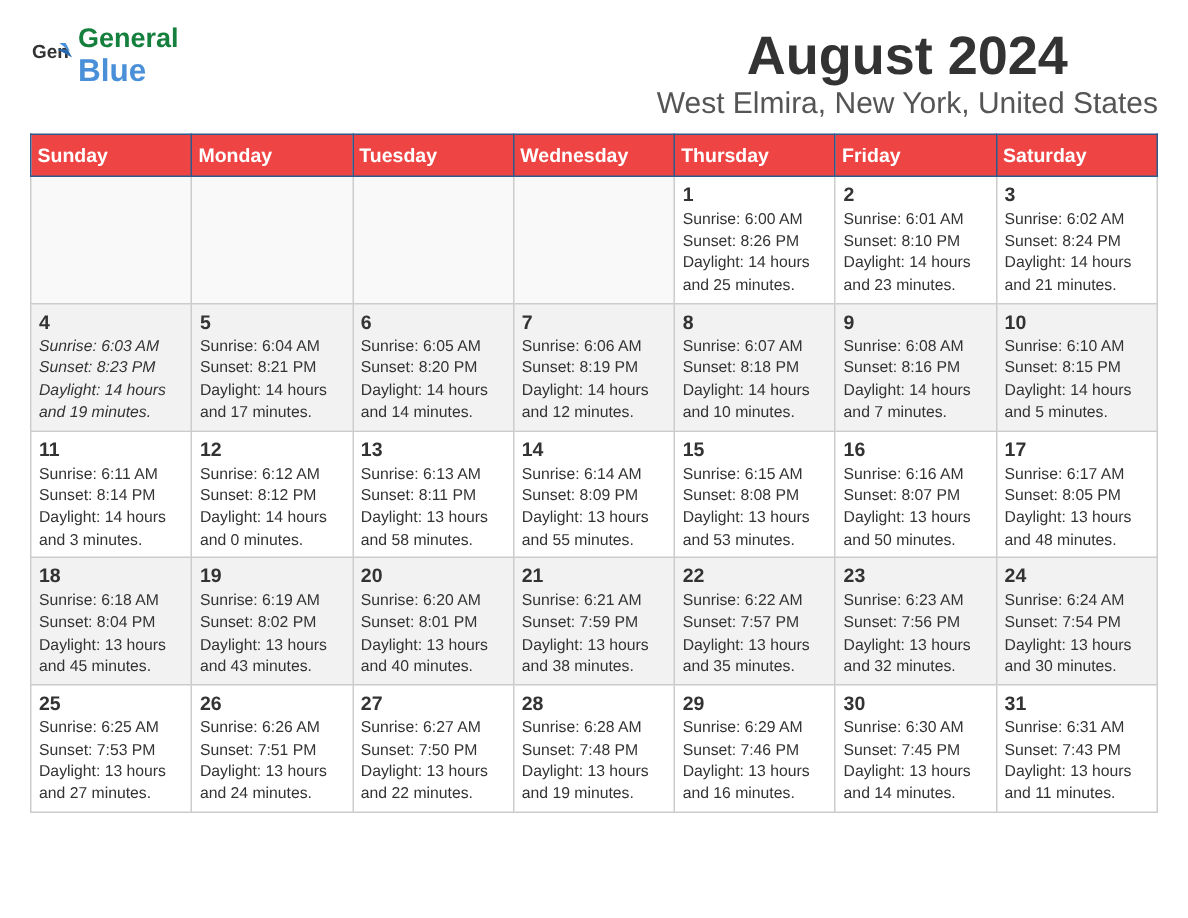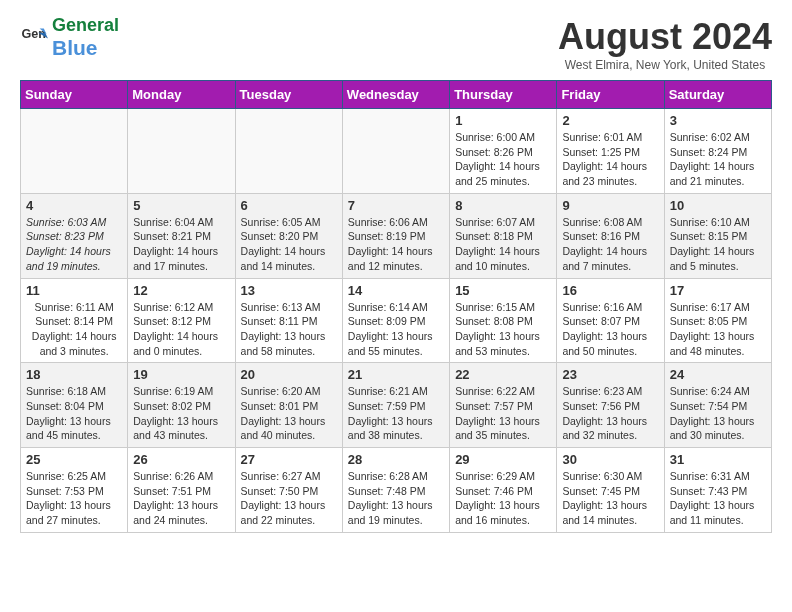--- a/index.html
+++ b/index.html
@@ -28,31 +28,31 @@
     .title-section {
       text-align: center;
       margin-left: 20px;
     }
     .month-title {
       font-size: 36px;
       font-weight: bold;
       color: #333;
     }
     .location-title {
-      font-size: 12px;
+      font-size: 20px;
       color: #555;
       font-weight: normal;
     }
     .calendar-table {
       width: 100%;
       border-collapse: collapse;
       font-size: 11px;
     }
     .calendar-table th {
-      background-color: #a21caf;
+      background-color: #ef4444;
       color: #fff;
       padding: 6px 4px;
       text-align: left;
       font-size: 13px;
       font-weight: bold;
       border: 1px solid #2d5a8a;
     }
     .calendar-table td {
       border: 1px solid #ccc;
       vertical-align: top;
@@ -124,21 +124,21 @@
         <td class="empty"></td>
         <td>
           <div class="day-number">1</div>
           <div class="day-info" style="white-space: pre-line;">Sunrise: 6:00 AM
 Sunset: 8:26 PM
 Daylight: 14 hours and 25 minutes.</div>
         </td>
         <td>
           <div class="day-number">2</div>
           <div class="day-info" style="white-space: pre-line;">Sunrise: 6:01 AM
-Sunset: 1:25 PM
+Sunset: 8:10 PM
 Daylight: 14 hours and 23 minutes.</div>
         </td>
         <td>
           <div class="day-number">3</div>
           <div class="day-info" style="white-space: pre-line;">Sunrise: 6:02 AM
 Sunset: 8:24 PM
 Daylight: 14 hours and 21 minutes.</div>
         </td>
       </tr>
       <tr>
@@ -181,21 +181,21 @@
         <td>
           <div class="day-number">10</div>
           <div class="day-info" style="white-space: pre-line;">Sunrise: 6:10 AM
 Sunset: 8:15 PM
 Daylight: 14 hours and 5 minutes.</div>
         </td>
       </tr>
       <tr>
         <td>
           <div class="day-number">11</div>
-          <div class="day-info" style="white-space: pre-line; text-align: center;">Sunrise: 6:11 AM
+          <div class="day-info" style="white-space: pre-line;">Sunrise: 6:11 AM
 Sunset: 8:14 PM
 Daylight: 14 hours and 3 minutes.</div>
         </td>
         <td>
           <div class="day-number">12</div>
           <div class="day-info" style="white-space: pre-line;">Sunrise: 6:12 AM
 Sunset: 8:12 PM
 Daylight: 14 hours and 0 minutes.</div>
         </td>
         <td>

